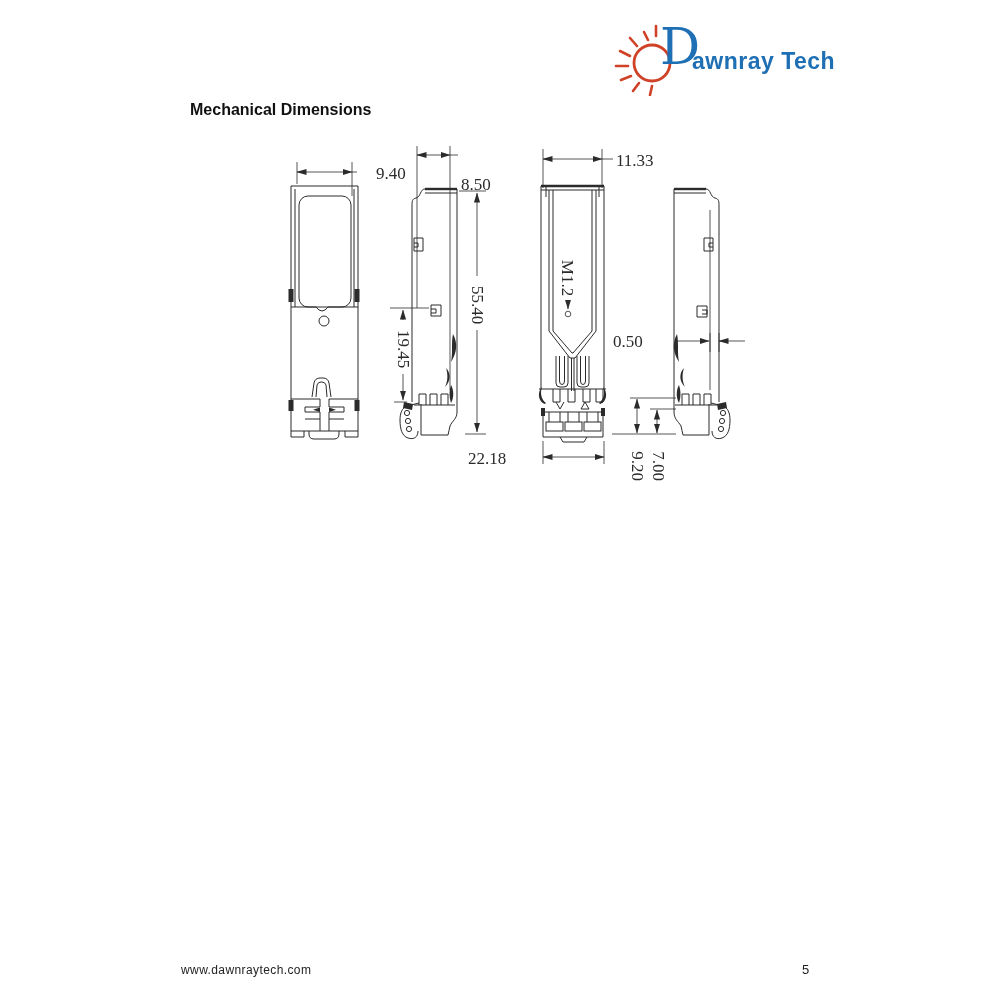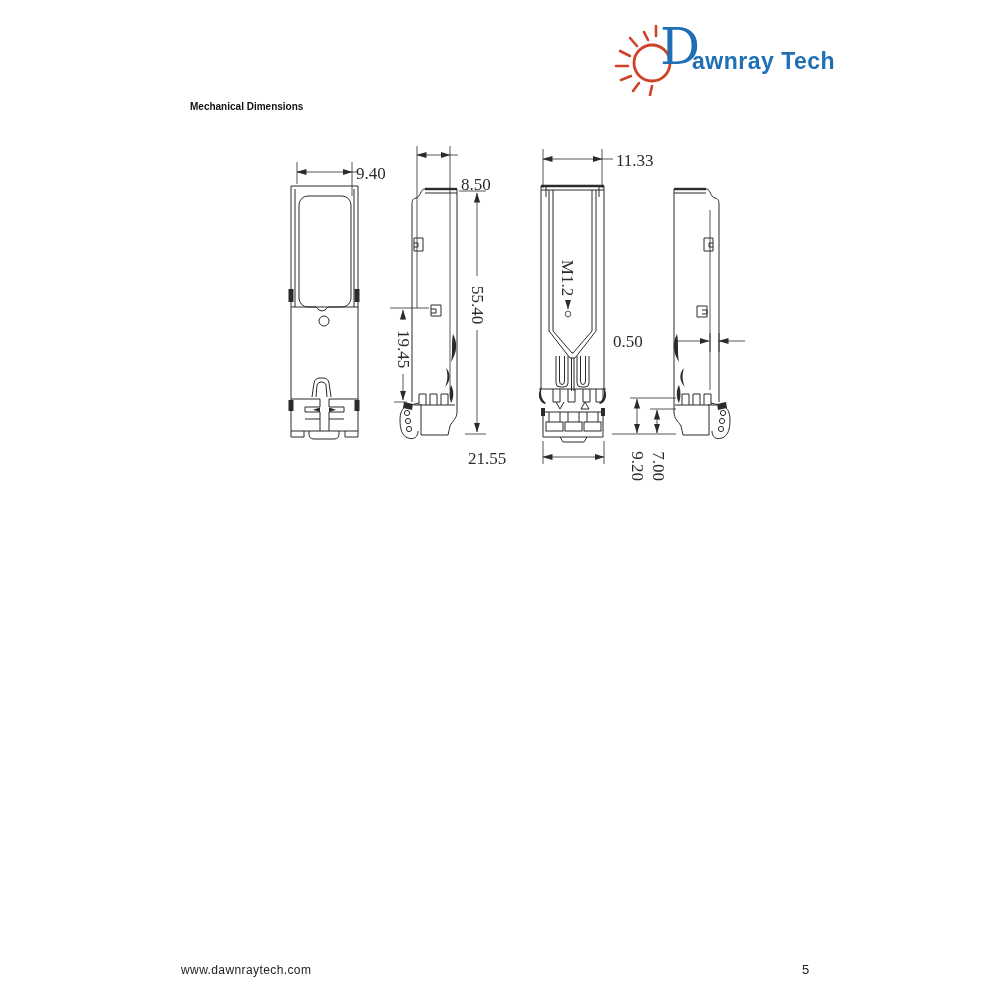--- a/index.html
+++ b/index.html
@@ -1,18 +1,18 @@
 <!DOCTYPE html>
 <html><head>
 <meta charset="utf-8">
 <style>
   html,body{margin:0;padding:0;background:#ffffff;width:1000px;height:1000px;overflow:hidden;}
   .page{position:relative;width:1000px;height:1000px;background:#fff;font-family:"Liberation Sans",sans-serif;}
 
-  .heading{position:absolute;left:190px;top:101px;font-size:10px;font-weight:bold;color:#111;}
+  .heading{position:absolute;left:190px;top:101px;font-size:16px;font-weight:bold;color:#111;}
 
   
   .logo{position:absolute;left:608px;top:12px;width:250px;height:80px;}
   .logo .sun{position:absolute;left:0;top:6px;}
   .logo .d{position:absolute;left:52px;top:10px;font-family:"DejaVu Serif",serif;font-size:50px;line-height:1;font-weight:400;color:#1e6fb4;}
   .logo .rest{position:absolute;left:84px;top:36px;font-size:23px;font-weight:bold;letter-spacing:.5px;color:#1e6fb4;}
 
   
   .dim{position:absolute;font-family:"Liberation Serif",serif;font-size:17px;color:#2b2b2b;white-space:nowrap;}
   .rot{width:56px;text-align:center;transform:rotate(90deg);}
@@ -183,26 +183,26 @@
 
       <path class="s fine" d="M630,398 H676 M650,409 H676 M612,434 H676"></path>
       <path class="s fine" d="M637,399 V433" marker-start="url(#arr)" marker-end="url(#arr)"></path>
       <path class="s fine" d="M657,410 V433" marker-start="url(#arr)" marker-end="url(#arr)"></path>
 
       <path class="s fine" d="M568,302 V309" marker-end="url(#arr)"></path>
       <circle class="s fine" cx="568" cy="314" r="2.8"></circle>
     </g>
   </svg>
 
-  <div class="dim" style="left:356px;top:164px;text-align:right;">9.40</div>
+  <div class="dim" style="left:376px;top:164px;text-align:right;">9.40</div>
   <div class="dim" style="left:461px;top:146px;margin-top:29px;">8.50</div>
   <div class="dim" style="left:616px;top:151px;">11.33</div>
   <div class="dim rot" style="left:449px;top:295px;">55.40</div>
   <div class="dim rot" style="left:375px;top:339px;">19.45</div>
   <div class="dim rot" style="left:539px;top:268px;width:56px;">M1.2</div>
   <div class="dim" style="left:613px;top:332px;">0.50</div>
-  <div class="dim" style="left:468px;top:449px;">21.55</div>
+  <div class="dim" style="left:468px;top:449px;">22.18</div>
   <div class="dim rot" style="left:609px;top:456px;">9.20</div>
   <div class="dim rot" style="left:630px;top:456px;">7.00</div>
 
   <div class="footer-url">www.dawnraytech.com</div>
   <div class="page-num">5</div>
 </div>
 
 </body></html>

